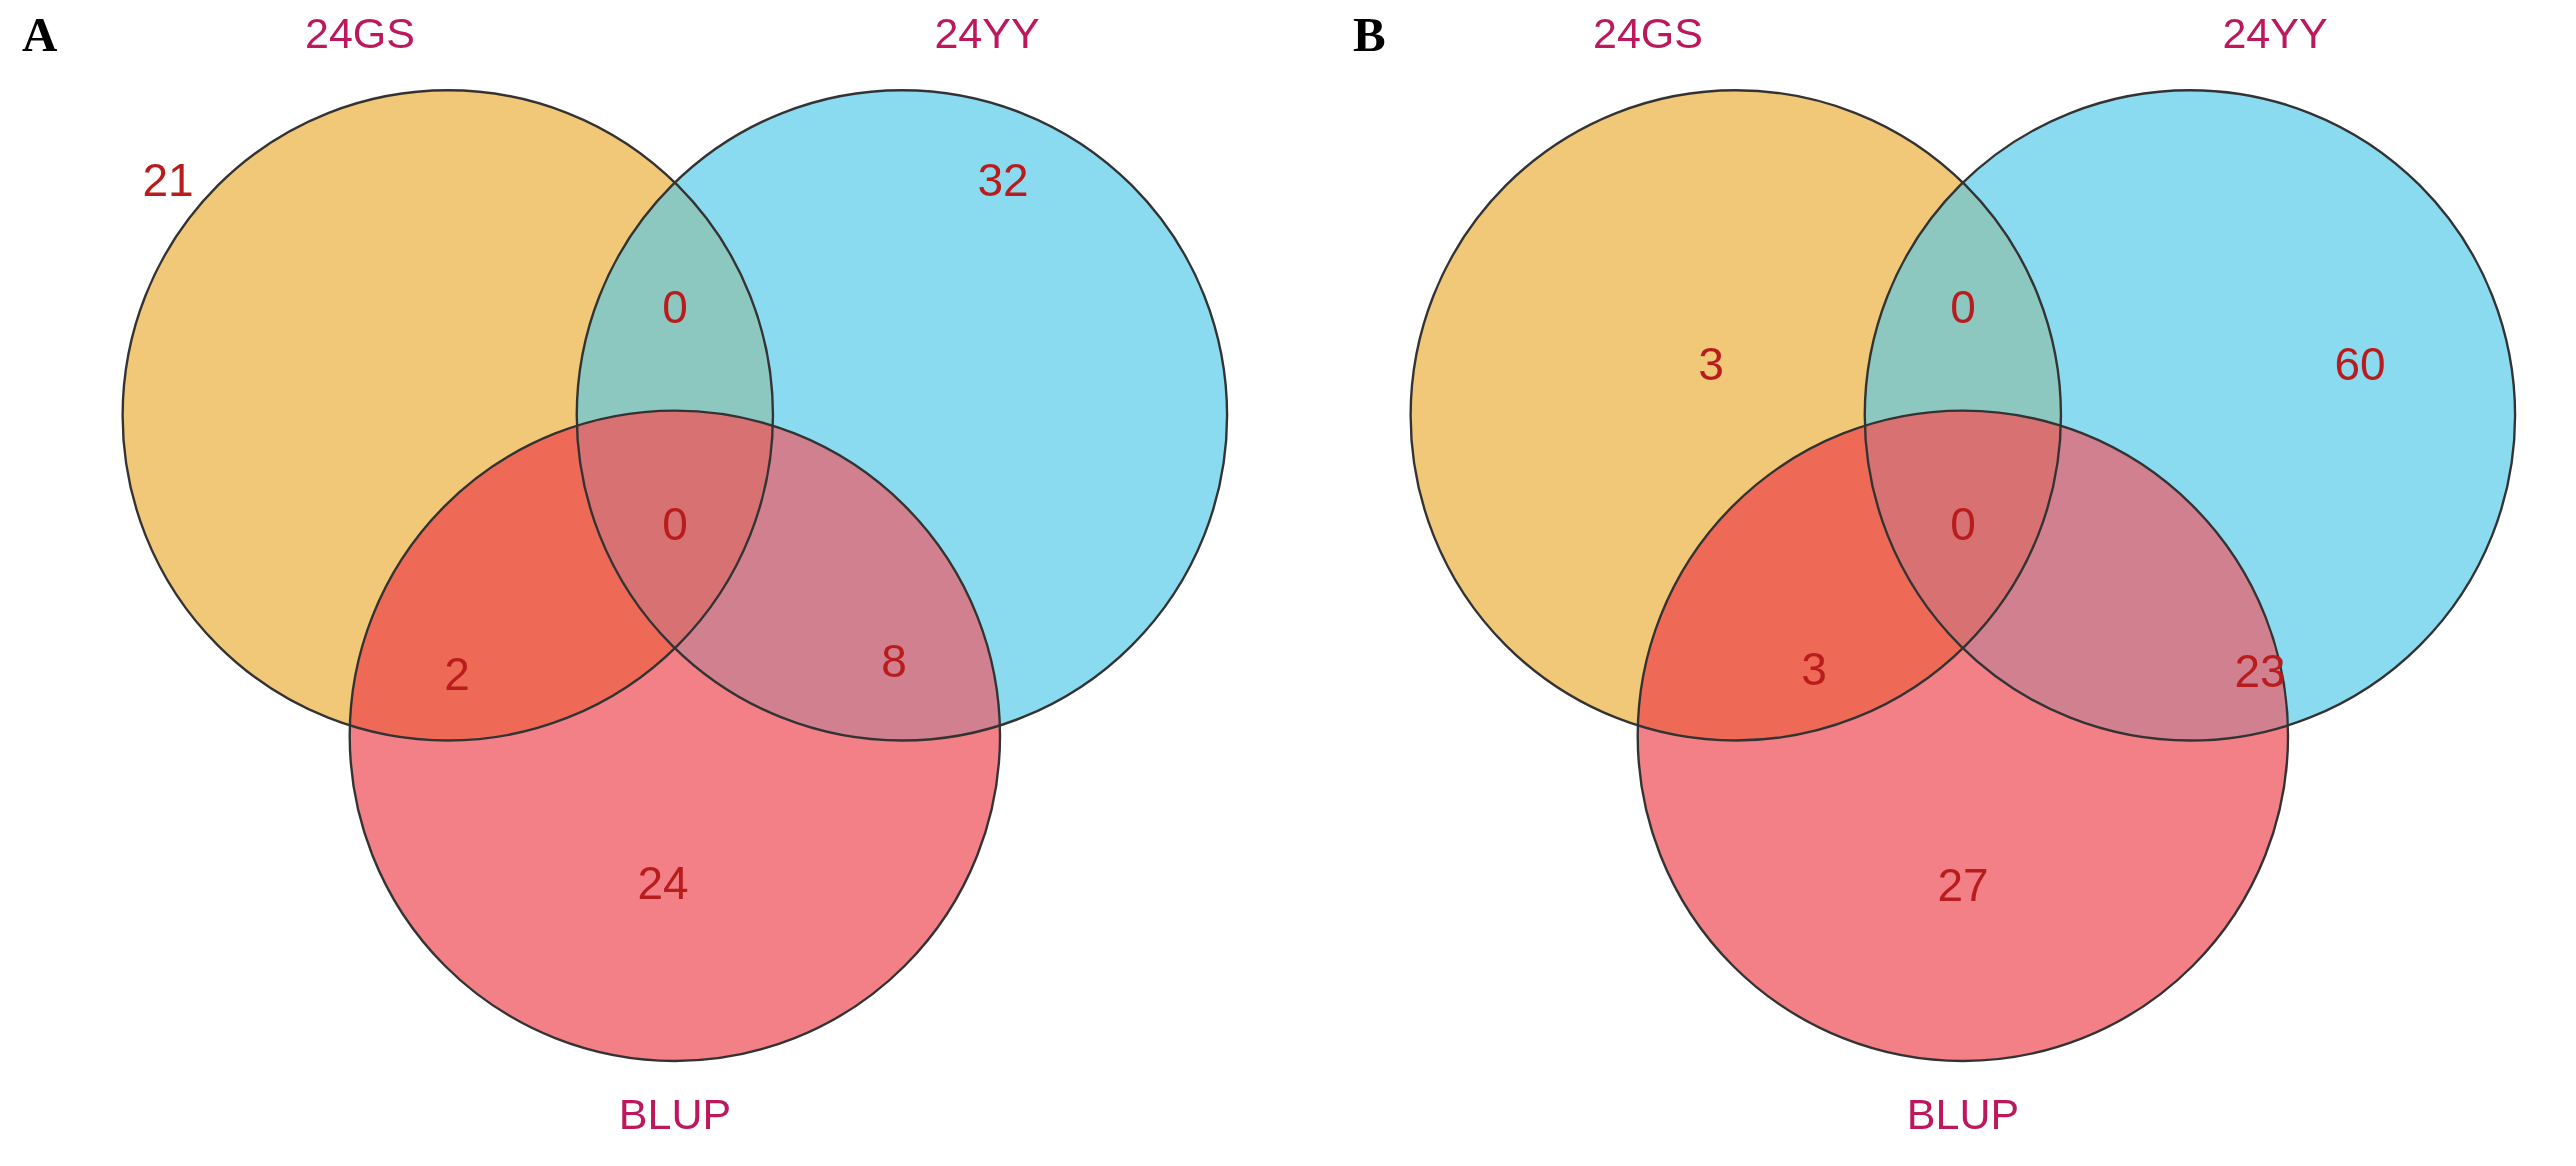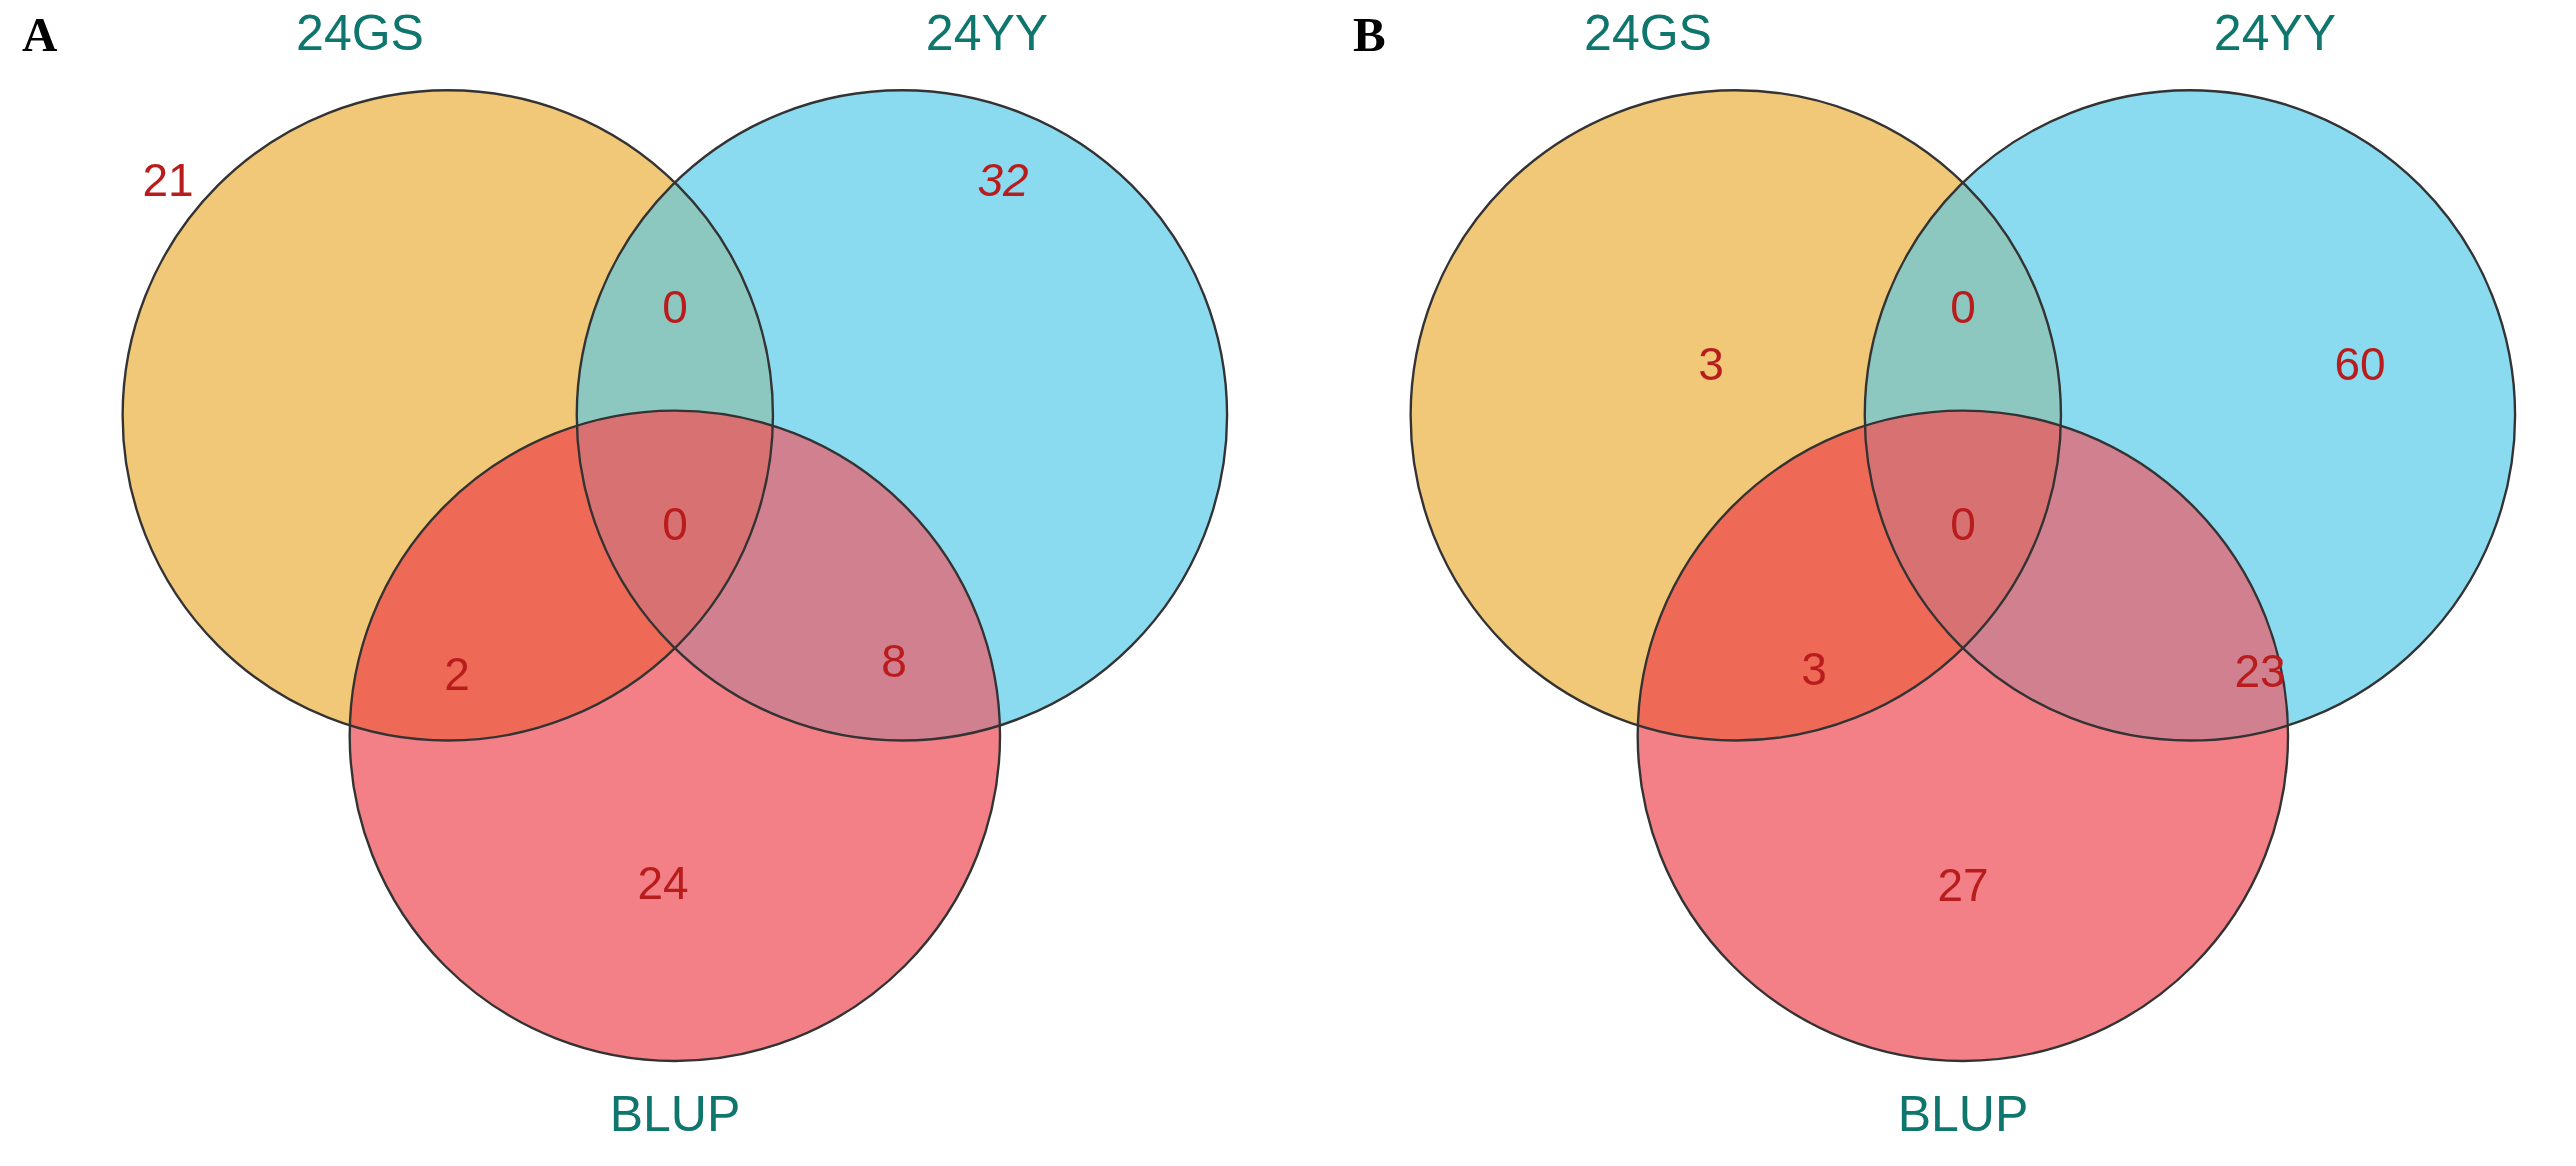--- a/index.html
+++ b/index.html
@@ -42,22 +42,22 @@
     position: absolute;
     left: 0;
     top: 0;
     width: 1288px;
     height: 1167px;
   }
 
   .set-label {
     position: absolute;
     font-family: "Liberation Sans", sans-serif;
-    font-size: 50px;
-    color: #0f766e;
+    font-size: 43px;
+    color: #be185d;
     white-space: nowrap;
     transform: translate(-50%, -50%);
     line-height: 1;
     user-select: none;
   }
 
   .count {
     position: absolute;
     font-family: "Liberation Sans", sans-serif;
     font-size: 46px;
@@ -113,21 +113,21 @@
       <circle cx="566" cy="525" r="411" fill="none" stroke="#333333" stroke-width="3"></circle>
       <circle cx="1140" cy="525" r="411" fill="none" stroke="#333333" stroke-width="3"></circle>
       <circle cx="853" cy="930" r="411" fill="none" stroke="#333333" stroke-width="3"></circle>
     </svg>
 
     <div class="set-label" style="left:360px; top:33px;">24GS</div>
     <div class="set-label" style="left:987px; top:33px;">24YY</div>
     <div class="set-label" style="left:675px; top:1114px;">BLUP</div>
 
     <div class="count" style="left:168px; top:180px;">21</div>
-    <div class="count" style="left:1003px; top:180px;font-style:italic;">32</div>
+    <div class="count" style="left:1003px; top:180px;">32</div>
     <div class="count" style="left:663px; top:883px;">24</div>
     <div class="count" style="left:675px; top:307px;">0</div>
     <div class="count" style="left:457px; top:674px;">2</div>
     <div class="count" style="left:894px; top:661px;">8</div>
     <div class="count" style="left:675px; top:524px;">0</div>
   </div>
 
   <div class="panel" id="panel-b">
 
     <div class="panel-letter" style="left:65px; top:9.5px;">B</div>

